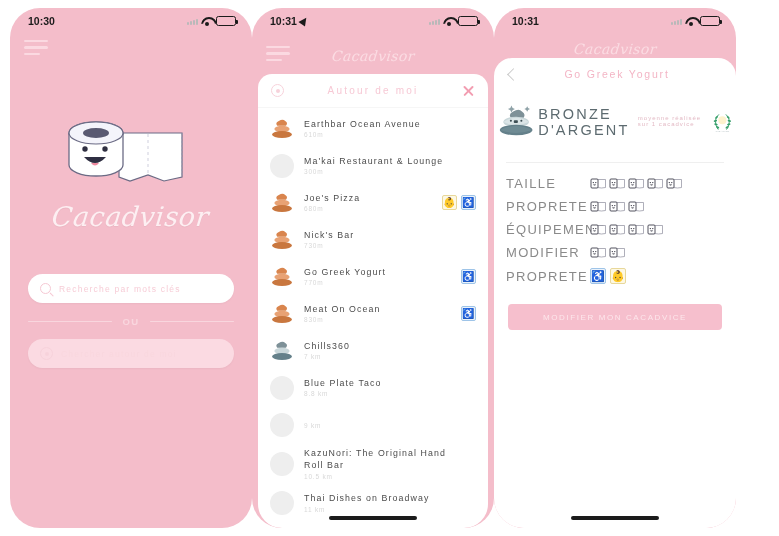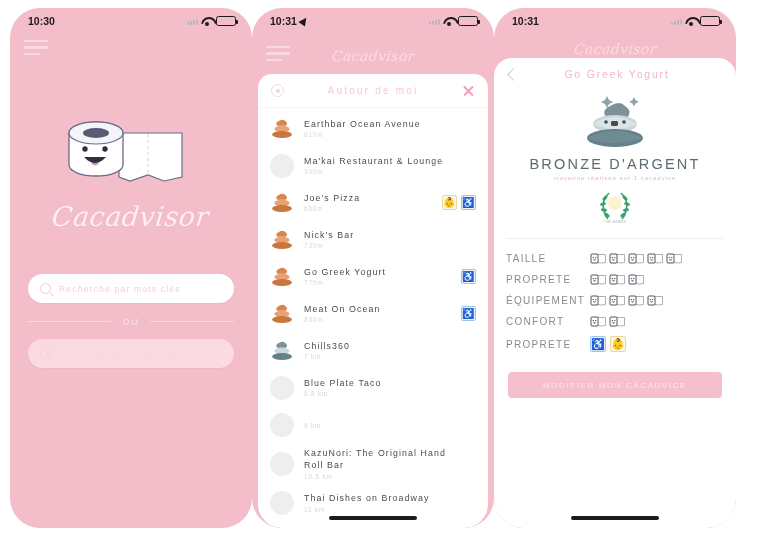--- a/index.html
+++ b/index.html
@@ -276,21 +276,21 @@
     transform: rotate(45deg);
     flex: 0 0 auto;
     margin-left: 3px;
   }
   .det-title {
     flex: 1; text-align: center;
     font-size: 10.5px; letter-spacing: 1.8px;
     color: #f3b5c5;
     margin-right: 14px;
   }
-  .det-hero { display:flex; flex-direction:column; align-items:center; margin-top: 4px; }
+  .det-hero { display:flex; flex-direction:row; align-items:center; margin-top: 4px; }
   .poop-svg { width: 76px; height: 62px; }
   .rank-title {
     font-size: 14.5px; letter-spacing: 2.2px;
     color: #5d6b70; margin-top: 6px;
     font-family: "Liberation Sans", sans-serif;
   }
   .rank-sub {
     font-size: 6px; letter-spacing: 1px;
     color: #e3b9c4; margin-top: 3px;
   }
@@ -301,21 +301,21 @@
     border-top: 1px solid #efefef;
     padding-top: 9px;
   }
   .crit-row {
     display: flex; align-items: center;
     padding: 4px 0;
     gap: 8px;
   }
   .crit-label {
     width: 76px; flex: 0 0 auto;
-    font-size: 10px; letter-spacing: 1.3px;
+    font-size: 13px; letter-spacing: 1.3px;
     color: #8a8a8a;
   }
   .crit-vals { display: flex; align-items: center; gap: 2px; }
   .tp-ic { width: 17px; height: 13px; }
   .crit-row.facilites .crit-vals { gap: 4px; }
   .fac-ic {
     width: 16px; height: 16px; border-radius: 2px;
     display:flex; align-items:center; justify-content:center;
     font-size: 11px; line-height:1;
   }
@@ -726,21 +726,21 @@
               <svg class="tp-ic" viewBox="0 0 17 13">
                 <path d="M7.5 2.5 L15.5 2.5 L15.5 10.5 L11.5 11 L7.5 10.5 Z" fill="#fff" stroke="#8d8d9c" stroke-width="0.7"></path>
                 <rect x="1" y="2" width="7" height="9" rx="1" fill="#fff" stroke="#3e3e4c" stroke-width="0.9"></rect>
                 <circle cx="3.3" cy="5.6" r="0.65" fill="#2b2b38"></circle>
                 <circle cx="5.8" cy="5.6" r="0.65" fill="#2b2b38"></circle>
                 <path d="M3 7.5 Q4.5 9.6 6.1 7.5 Z" fill="#2b2b38"></path>
               </svg>
             </div>
           </div>
           <div class="crit-row">
-            <div class="crit-label">CONFORT</div>
+            <div class="crit-label">MODIFIER</div>
             <div class="crit-vals">
               <svg class="tp-ic" viewBox="0 0 17 13">
                 <path d="M7.5 2.5 L15.5 2.5 L15.5 10.5 L11.5 11 L7.5 10.5 Z" fill="#fff" stroke="#8d8d9c" stroke-width="0.7"></path>
                 <rect x="1" y="2" width="7" height="9" rx="1" fill="#fff" stroke="#3e3e4c" stroke-width="0.9"></rect>
                 <circle cx="3.3" cy="5.6" r="0.65" fill="#2b2b38"></circle>
                 <circle cx="5.8" cy="5.6" r="0.65" fill="#2b2b38"></circle>
                 <path d="M3 7.5 Q4.5 9.6 6.1 7.5 Z" fill="#2b2b38"></path>
               </svg>
               <svg class="tp-ic" viewBox="0 0 17 13">
                 <path d="M7.5 2.5 L15.5 2.5 L15.5 10.5 L11.5 11 L7.5 10.5 Z" fill="#fff" stroke="#8d8d9c" stroke-width="0.7"></path>

